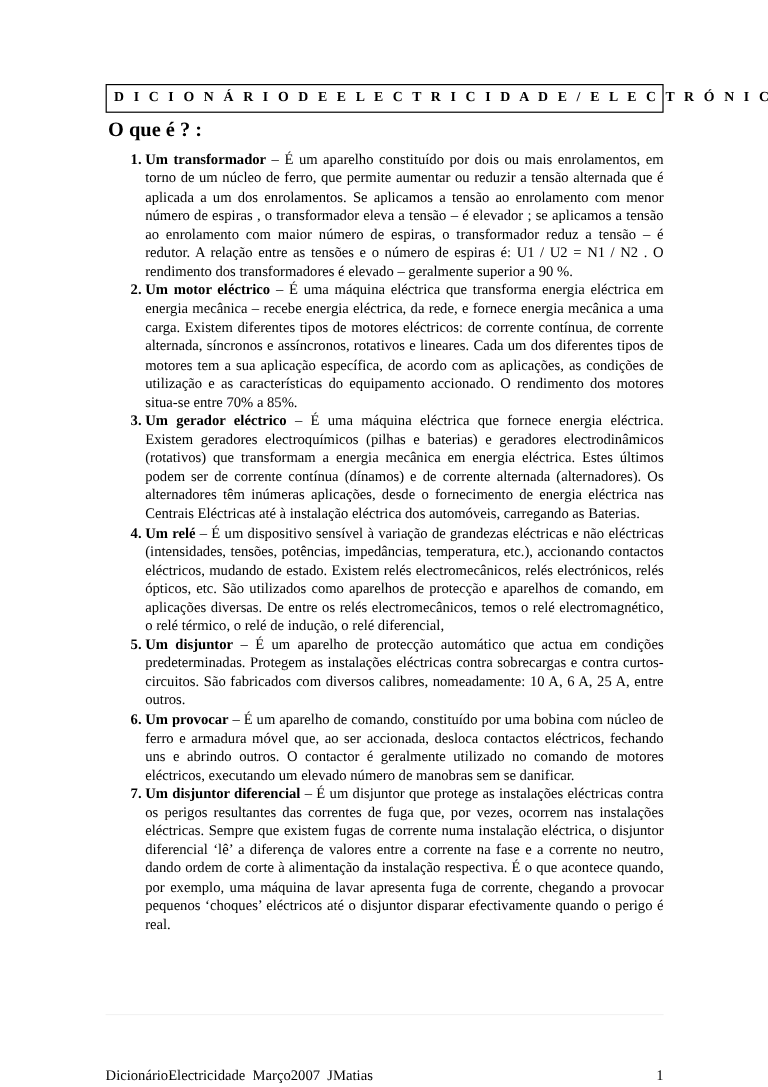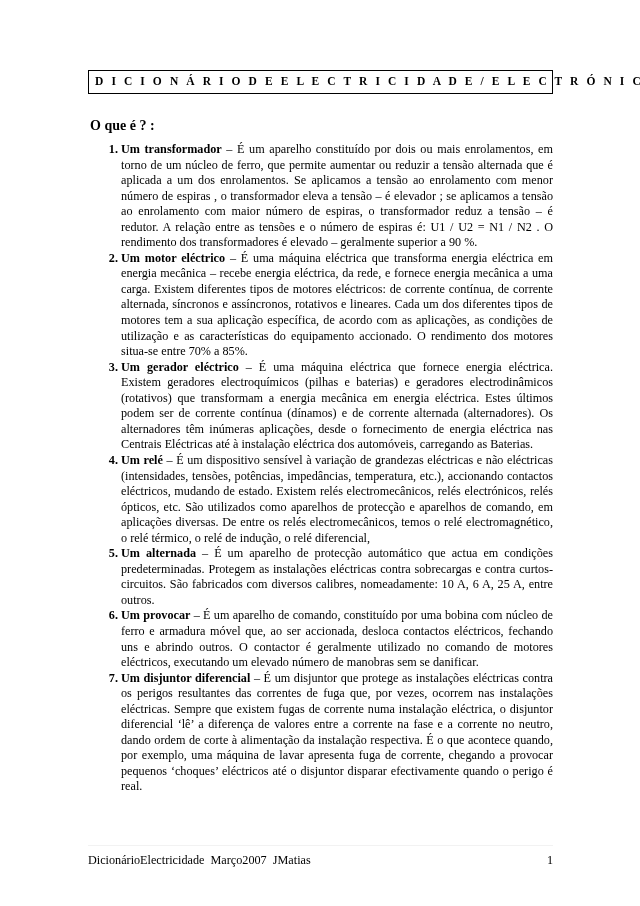--- a/index.html
+++ b/index.html
@@ -38,22 +38,22 @@
     font-family: "Liberation Serif", serif;
     font-weight: bold;
     font-size: 11.5px;
     letter-spacing: 2.6px;
     text-align: center;
     white-space: nowrap;
     line-height: 1.15;
   }
   .subheading {
     font-weight: bold;
-    font-size: 14px;
-    margin: 24px 0 7px 2px;
+    font-size: 17px;
+    margin: 4px 0 7px 2px;
     line-height: 1.2;
   }
   ol.defs {
     margin: 0;
     padding: 0 0 0 33px;
     list-style-position: outside;
     list-style-type: decimal;
   }
   ol.defs > li {
     font-size: 12.2px;
@@ -84,20 +84,21 @@
   }
   .footer-row {
     display: flex;
     justify-content: space-between;
     align-items: baseline;
     font-size: 12.2px;
     padding-top: 7px;
   }
   .footer-left {
     white-space: pre;
+    margin-top: 36px;
   }
   .footer-right {
     white-space: pre;
   }
 </style>
 </head>
 <body>
 
 <div class="page">
 
@@ -116,21 +117,21 @@
       <li>
         <span class="term">Um motor eléctrico</span><span class="body"> – É uma máquina eléctrica que transforma energia eléctrica em energia mecânica – recebe energia eléctrica, da rede,  e fornece energia mecânica a uma carga. Existem diferentes tipos de motores eléctricos: de corrente contínua, de corrente alternada, síncronos e assíncronos, rotativos e lineares. Cada um dos diferentes tipos de motores tem a sua aplicação específica, de acordo com as aplicações, as condições de utilização e as características do equipamento accionado. O rendimento dos motores situa-se entre 70% a 85%.</span>
       </li>
       <li>
         <span class="term">Um gerador eléctrico</span><span class="body"> – É uma máquina eléctrica que fornece energia eléctrica. Existem geradores electroquímicos (pilhas e baterias) e geradores electrodinâmicos (rotativos) que transformam a energia mecânica em energia eléctrica. Estes últimos podem ser de corrente contínua (dínamos) e de corrente alternada (alternadores). Os alternadores têm inúmeras aplicações, desde o fornecimento de energia eléctrica nas Centrais Eléctricas até à instalação eléctrica dos automóveis, carregando as Baterias.</span>
       </li>
       <li>
         <span class="term">Um relé</span><span class="body"> – É um dispositivo sensível à variação de grandezas eléctricas e não eléctricas  (intensidades, tensões, potências, impedâncias, temperatura, etc.), accionando contactos eléctricos, mudando de estado. Existem relés electromecânicos, relés electrónicos, relés ópticos, etc. São utilizados como aparelhos de protecção e aparelhos de comando, em aplicações diversas. De entre os relés electromecânicos, temos o relé electromagnético, o relé térmico, o relé de indução, o relé diferencial,</span>
       </li>
       <li>
-        <span class="term">Um alternada</span><span class="body"> – É um aparelho de protecção automático que actua em condições predeterminadas. Protegem as instalações eléctricas contra sobrecargas e contra curtos-circuitos. São fabricados com diversos calibres, nomeadamente: 10 A, 6 A, 25 A, entre outros.</span>
+        <span class="term">Um disjuntor</span><span class="body"> – É um aparelho de protecção automático que actua em condições predeterminadas. Protegem as instalações eléctricas contra sobrecargas e contra curtos-circuitos. São fabricados com diversos calibres, nomeadamente: 10 A, 6 A, 25 A, entre outros.</span>
       </li>
       <li>
         <span class="term">Um provocar</span><span class="body"> – É um aparelho de comando, constituído por uma bobina com núcleo de ferro e armadura móvel que, ao ser accionada, desloca contactos eléctricos, fechando uns e abrindo outros. O contactor é geralmente utilizado no comando de motores eléctricos, executando um elevado número de manobras sem se danificar.</span>
       </li>
       <li>
         <span class="term">Um disjuntor diferencial</span><span class="body"> – É um disjuntor que protege as instalações eléctricas contra os perigos resultantes das correntes de fuga que, por vezes, ocorrem nas instalações eléctricas. Sempre que existem fugas de corrente numa instalação eléctrica, o disjuntor diferencial ‘lê’ a diferença de valores entre a corrente na fase e a corrente no neutro, dando ordem de corte à alimentação da instalação respectiva. É o que acontece quando, por exemplo, uma máquina de lavar apresenta fuga de corrente, chegando a provocar pequenos ‘choques’ eléctricos até o disjuntor disparar efectivamente quando o perigo é real.</span>
       </li>
     </ol>
 
   </div>

